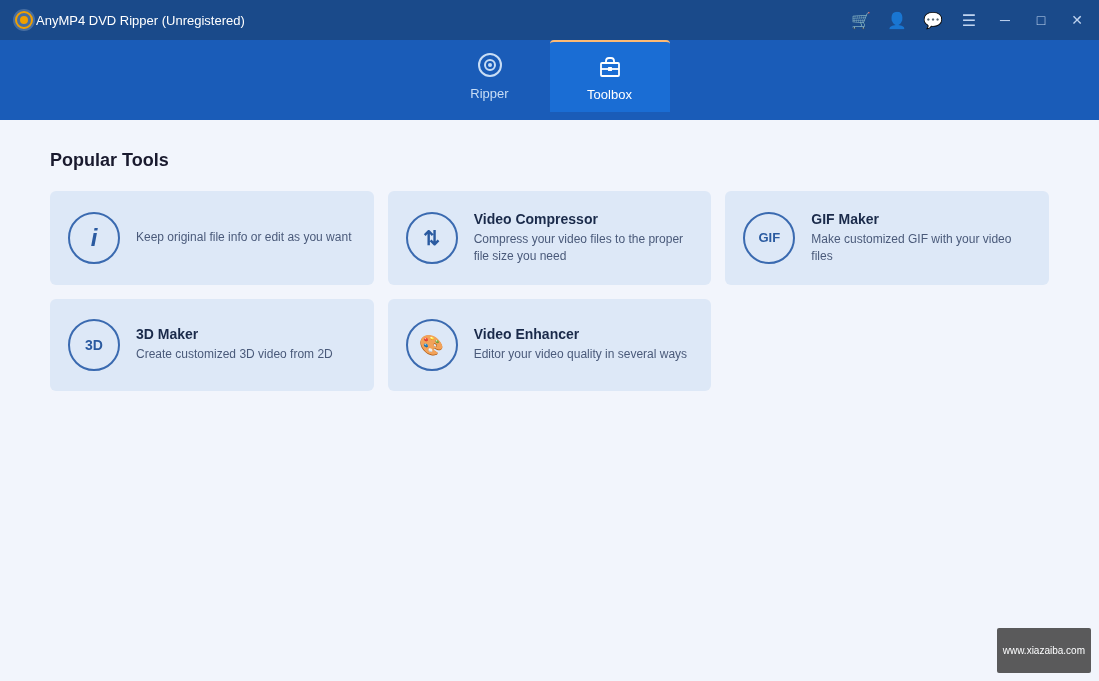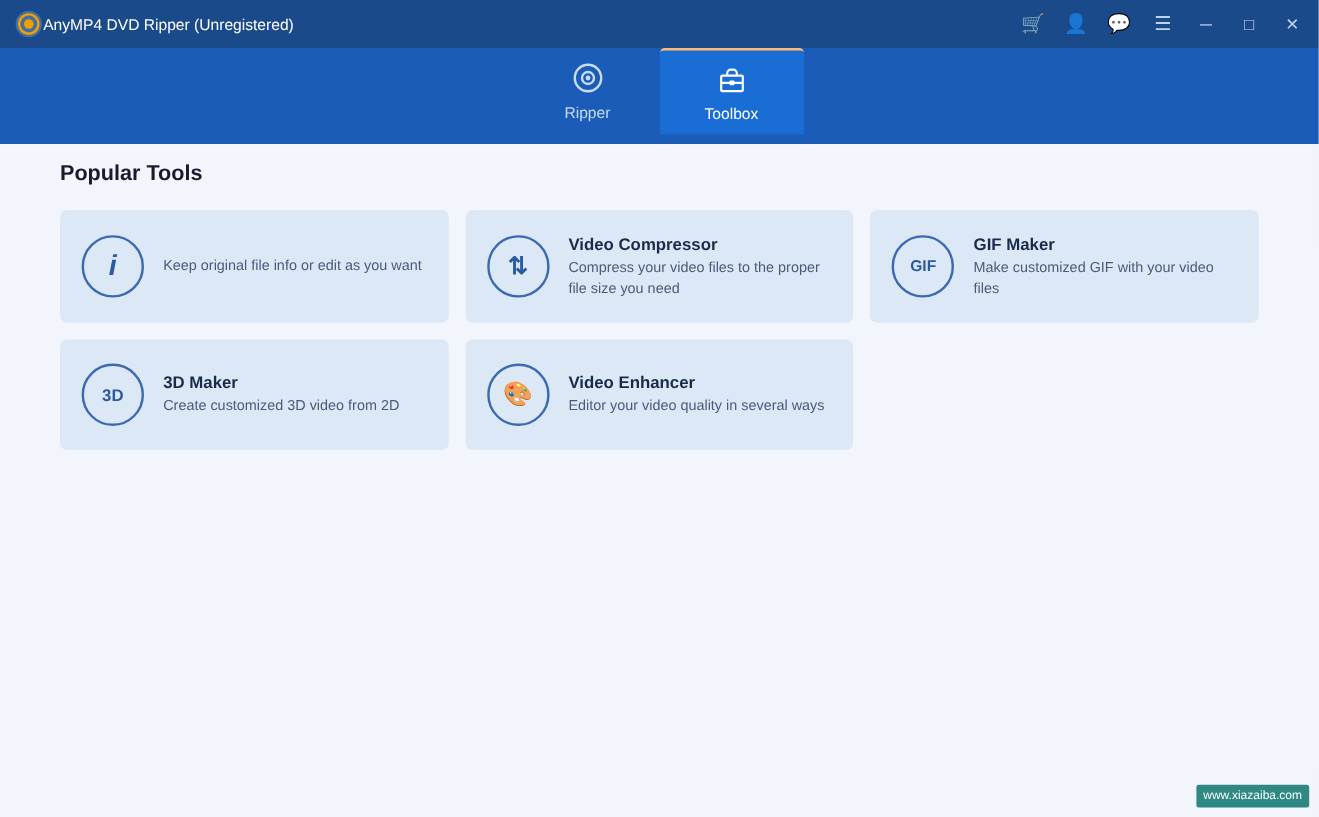--- a/index.html
+++ b/index.html
@@ -90,21 +90,21 @@
       font-size: 22px;
       line-height: 1;
     }
     .nav-tab-label {
       font-size: 13px;
     }
 
     
     .main-content {
       background: #f2f5fc;
-      padding: 14px 50px;
+      padding: 30px 50px;
       min-height: calc(681px - 40px - 80px);
     }
 
     .section-title {
       font-size: 18px;
       font-weight: 600;
       color: #1a1a2e;
       margin-bottom: 20px;
     }
 
@@ -157,24 +157,24 @@
       font-size: 12px;
       color: #4a5a7a;
       line-height: 1.4;
     }
 
     
     .watermark {
       position: absolute;
       bottom: 8px;
       right: 8px;
-      background: #0f766e;
+      background: #404040;
       color: #ffffff;
       font-size: 10px;
-      padding: 4px 6px;
+      padding: 17px 6px;
       border-radius: 2px;
       opacity: 0.85;
     }
   </style>
 </head>
 <body>
 
 <div class="title-bar">
   <div class="title-bar-left">
 

